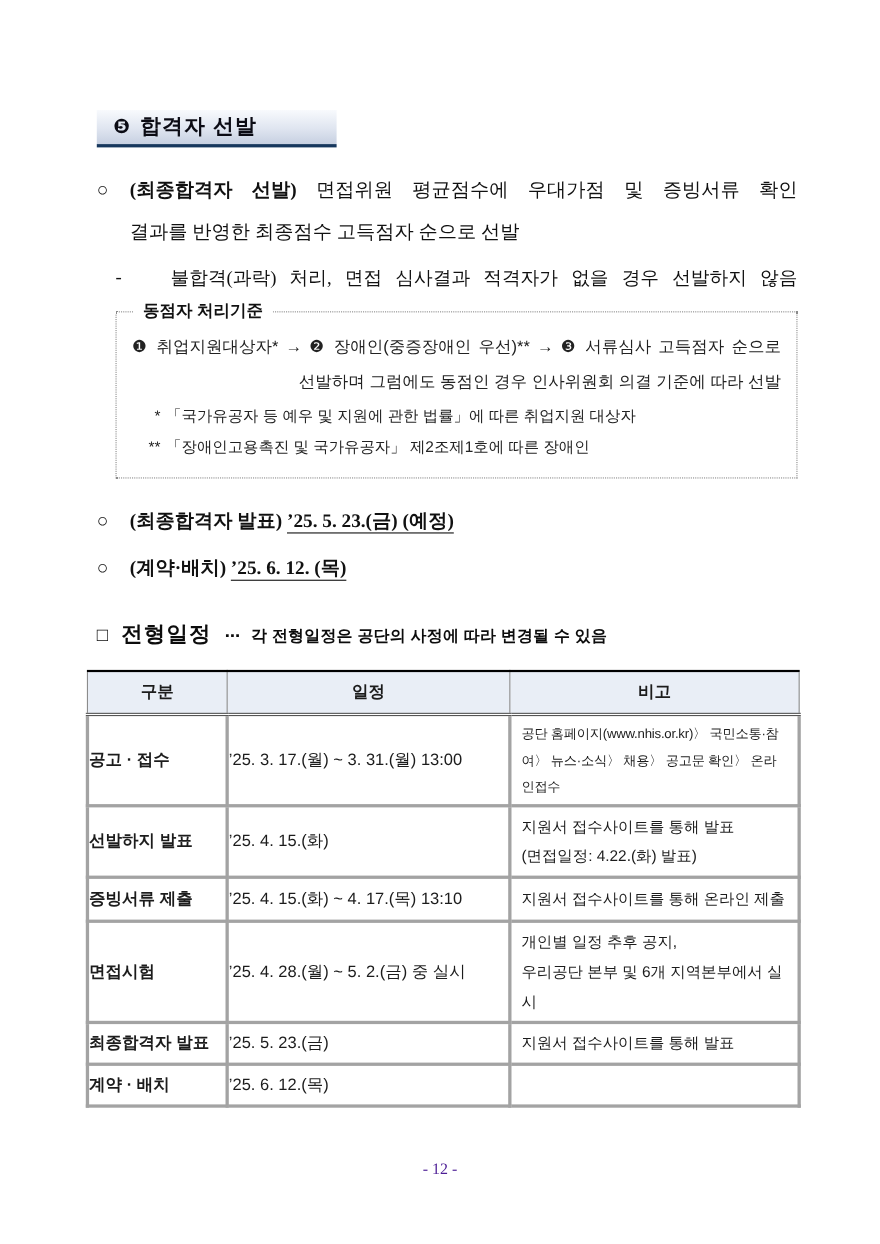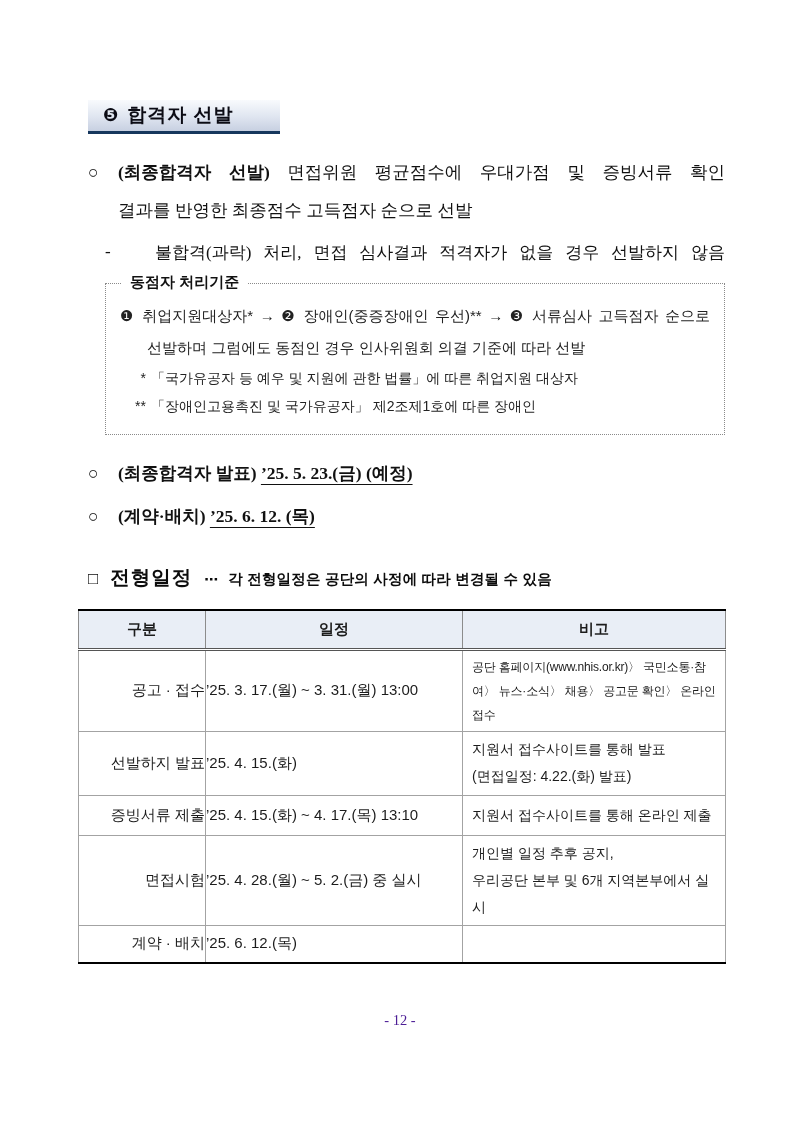--- a/index.html
+++ b/index.html
@@ -2,21 +2,21 @@
 <html><head>
 <meta charset="utf-8">
 <style>
   * { margin: 0; padding: 0; box-sizing: border-box; }
   html, body { background: #ffffff; }
   body { width: 800px; height: 1131px; position: relative; font-family: "Liberation Serif", "DejaVu Serif", serif; color: #111; }
   .page { width: 800px; height: 1131px; padding: 100px 0 0 88px; overflow: hidden; }
 
   
   .section-header {
-    width: 192px; height: 34px; padding-left: 15px;
+    width: 218px; height: 34px; padding-left: 15px;
     line-height: 30px; font-size: 19px; font-weight: bold; letter-spacing: 1px;
     font-family: "Liberation Sans", "DejaVu Sans", sans-serif; color: #0b0b14;
     background: linear-gradient(180deg, #f8fafd 0%, #dfe5f0 55%, #c7d0e1 100%);
     border-bottom: 3px solid #16375d;
   }
   .section-header .num { font-size: 18px; margin-right: 8px; }
 
   
   .para { position: relative; width: 637px; font-size: 17.5px; line-height: 38px; }
   .para .marker { position: absolute; left: 0; top: 0; font-weight: normal; }
@@ -35,21 +35,21 @@
   .tiebreak {
     position: relative; margin-top: 12px; margin-left: 17px; width: 620px;
     border: 1px dotted #8a8a8a; padding: 16px 14px 14px 14px;
     font-family: "Liberation Sans", "DejaVu Sans", sans-serif; font-size: 15px; color: #222;
   }
   .tiebreak .box-title {
     position: absolute; top: -11px; left: 15px; background: #ffffff; padding: 0 9px;
     font-weight: bold; font-size: 15px; color: #111;
   }
   .tb-line1 { line-height: 32px; text-align: justify; text-align-last: justify; }
-  .tb-line2 { line-height: 32px; padding-left: 27px; }
+  .tb-line2 { line-height: 32px; padding-left: 27px; text-align: right; }
   .tb-note { display: flex; line-height: 28px; font-size: 14px; color: #222; }
   .tb-note .nmark { width: 26px; text-align: right; flex: 0 0 26px; }
   .tb-note .ntext { padding-left: 5px; }
 
   
   .date-para { position: relative; width: 637px; font-size: 17.5px; line-height: 32px; font-weight: bold; }
   .date-para .marker { position: absolute; left: 0; top: 0; font-weight: normal; }
   .date-para .d-body { padding-left: 30px; }
   .dp1 { margin-top: 22px; }
   .dp2 { margin-top: 11px; }
@@ -71,22 +71,22 @@
     border-collapse: collapse;
     border-top: 2.5px solid #000; border-bottom: 2.5px solid #000;
     border-left: 1px solid #8c8c8c; border-right: 1px solid #8c8c8c;
     font-family: "Liberation Sans", "DejaVu Sans", sans-serif; color: #1c1c1c;
   }
   .sched col.c1 { width: 127px; } .sched col.c2 { width: 257px; } .sched col.c3 { width: 263px; }
   .sched th {
     height: 39px; background: #e9eef6; font-size: 15px; font-weight: bold;
     border: 1px solid #8c8c8c; border-bottom: 3px double #555; text-align: center;
   }
-  .sched td { border: 1px solid #a3a3a3; vertical-align: middle; }
-  .sched td.cat { text-align: right; font-weight: normal; font-size: 15px; }
+  .sched td { border: 3px solid #a3a3a3; vertical-align: middle; }
+  .sched td.cat { text-align: left; font-weight: bold; font-size: 15px; }
   .sched td.date { text-align: left; font-size: 15px; }
   .sched td.rem { text-align: left; font-size: 14px; padding: 4px 8px 4px 9px; line-height: 27px; white-space: pre-line; }
   .sched td.rem.small { font-size: 12px; line-height: 24px; letter-spacing: -0.2px; }
   .r1 td { height: 63px; } .r2 td { height: 64px; } .r3 td { height: 40px; }
   .r4 td { height: 63px; } .r5 td { height: 37px; } .r6 td { height: 38px; }
 
   
   .footer { width: 800px; margin-left: -88px; margin-top: 48px; text-align: center; font-size: 14.5px; color: #4c1d95; }
 </style>
 </head>
@@ -179,20 +179,25 @@
         <td class="cat">증빙서류 제출</td>
         <td class="date">’25. 4. 15.(화) ~ 4. 17.(목) 13:10</td>
         <td class="rem">지원서 접수사이트를 통해 온라인 제출</td>
       </tr>
       <tr class="r4">
         <td class="cat">면접시험</td>
         <td class="date">’25. 4. 28.(월) ~ 5. 2.(금) 중 실시</td>
         <td class="rem">개인별 일정 추후 공지,
 우리공단 본부 및 6개 지역본부에서 실시</td>
       </tr>
+      <tr class="r5">
+        <td class="cat">최종합격자 발표</td>
+        <td class="date">’25. 5. 23.(금)</td>
+        <td class="rem">지원서 접수사이트를 통해 발표</td>
+      </tr>
       <tr class="r6">
         <td class="cat">계약 · 배치</td>
         <td class="date">’25. 6. 12.(목)</td>
         <td class="rem"></td>
       </tr>
     </tbody>
   </table>
 
   <div class="footer">- 12 -</div>
 

